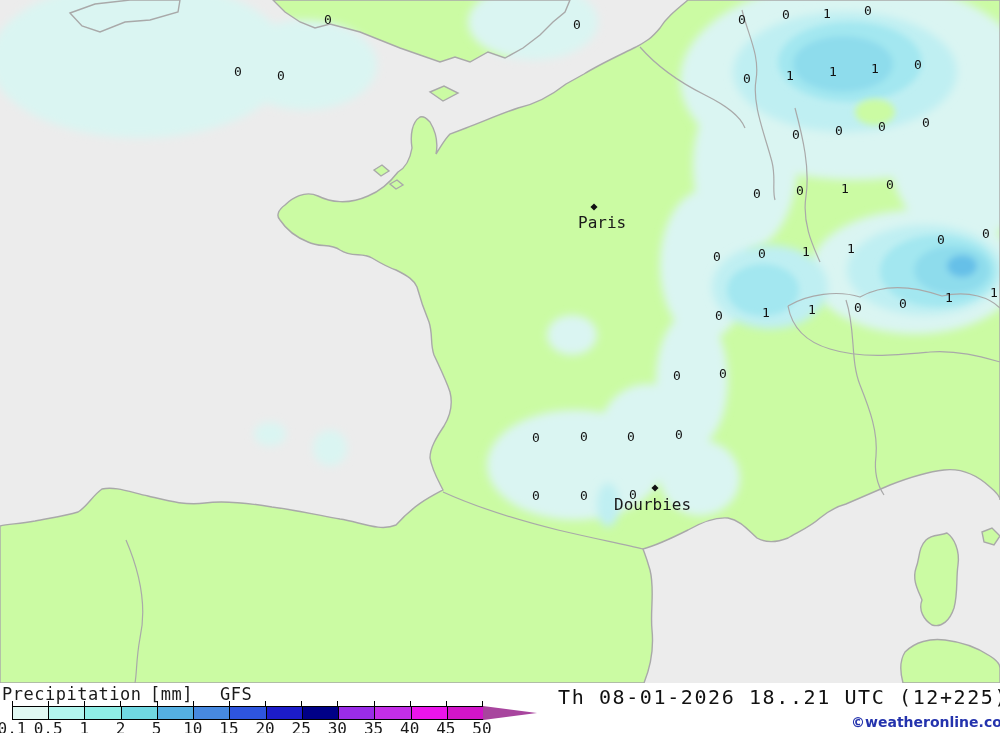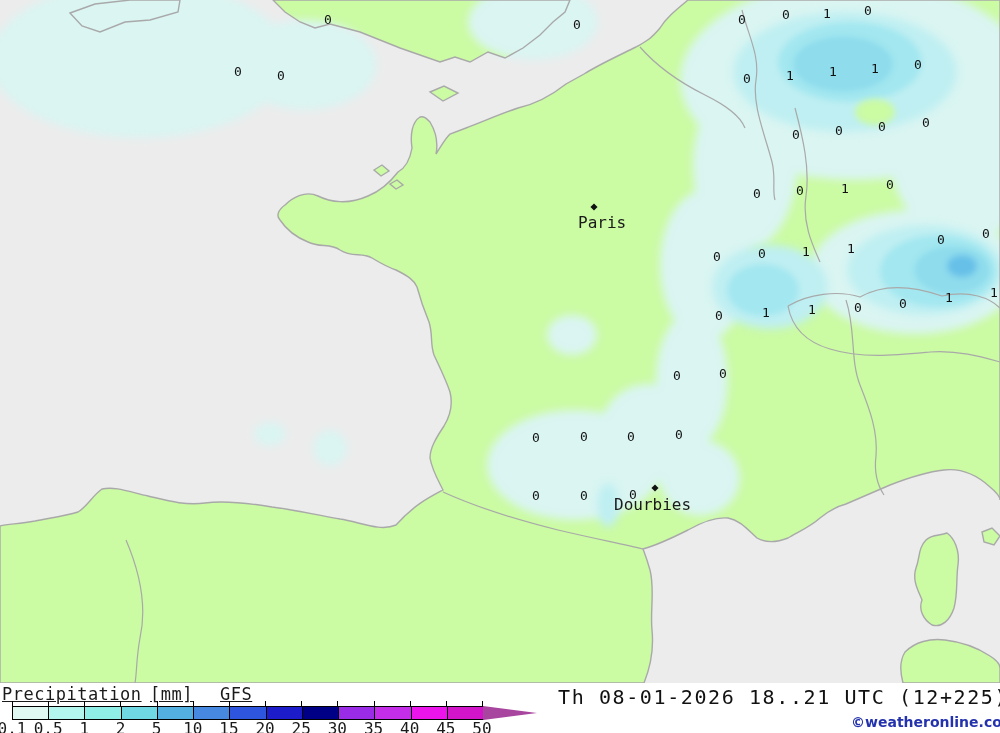--- a/index.html
+++ b/index.html
@@ -4,21 +4,21 @@
 <style>
   html,body{margin:0;padding:0;}
   body{
     width:1000px;height:733px;position:relative;background:#ffffff;
     font-family:"DejaVu Sans Mono",monospace;overflow:hidden;
   }
   #map-wrap{position:absolute;left:0;top:0;width:1000px;height:683px;}
   svg text.val{font-family:"DejaVu Sans Mono",monospace;font-size:13px;fill:#111;text-anchor:middle;}
   svg text.city{font-family:"DejaVu Sans Mono",monospace;font-size:16px;fill:#1a1a1a;}
   #legend{position:absolute;left:0;top:683px;width:1000px;height:50px;background:#fff;}
-  .lg-title{position:absolute;top:1px;font-size:17px;letter-spacing:.5px;color:#1a1a1a;white-space:pre;text-decoration:underline;}
+  .lg-title{position:absolute;top:1px;font-size:17px;letter-spacing:.5px;color:#1a1a1a;white-space:pre;}
   #lg-bar{position:absolute;left:12px;top:23px;width:470px;height:12px;display:flex;border:1px solid #000;}
   #lg-bar .seg{flex:1 1 0;border-right:1px solid #000;}
   #lg-bar .seg:last-child{border-right:none;}
   .lg-tick{position:absolute;top:18px;width:1px;height:6px;background:#000;}
   .lg-label{position:absolute;top:36px;width:36px;text-align:center;font-size:16px;color:#1a1a1a;}
   #lg-arrow{position:absolute;left:483px;top:23px;width:0;height:0;
     border-top:7px solid transparent;border-bottom:7px solid transparent;border-left:54px solid #a8459e;}
   #datetime{position:absolute;left:558px;top:2px;font-size:20px;letter-spacing:1.6px;color:#111;white-space:nowrap;}
   #copyright{position:absolute;left:851px;top:31px;font-family:"DejaVu Sans",sans-serif;
     font-weight:bold;font-size:14px;color:#2433ad;white-space:nowrap;}

